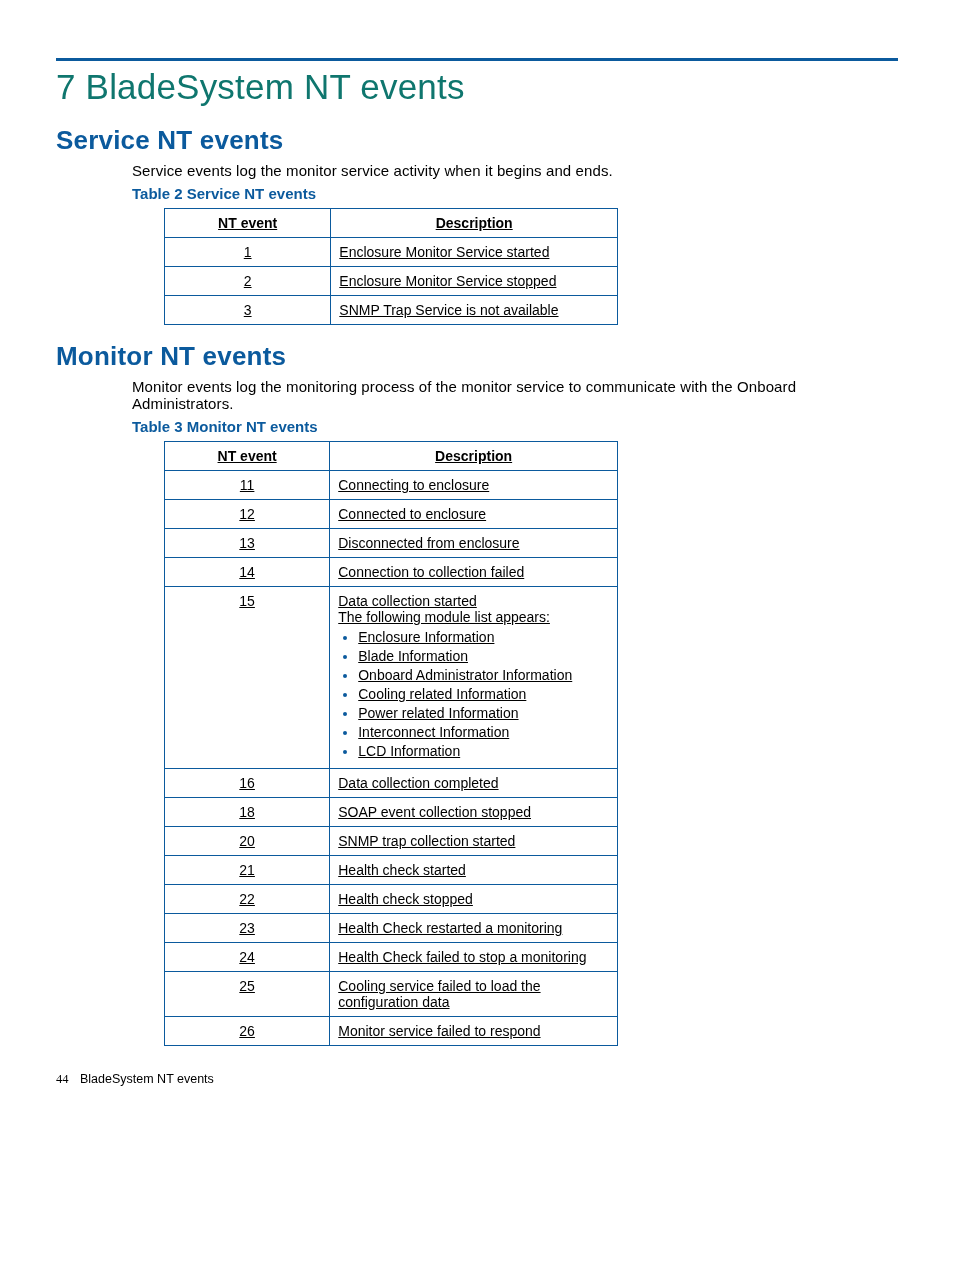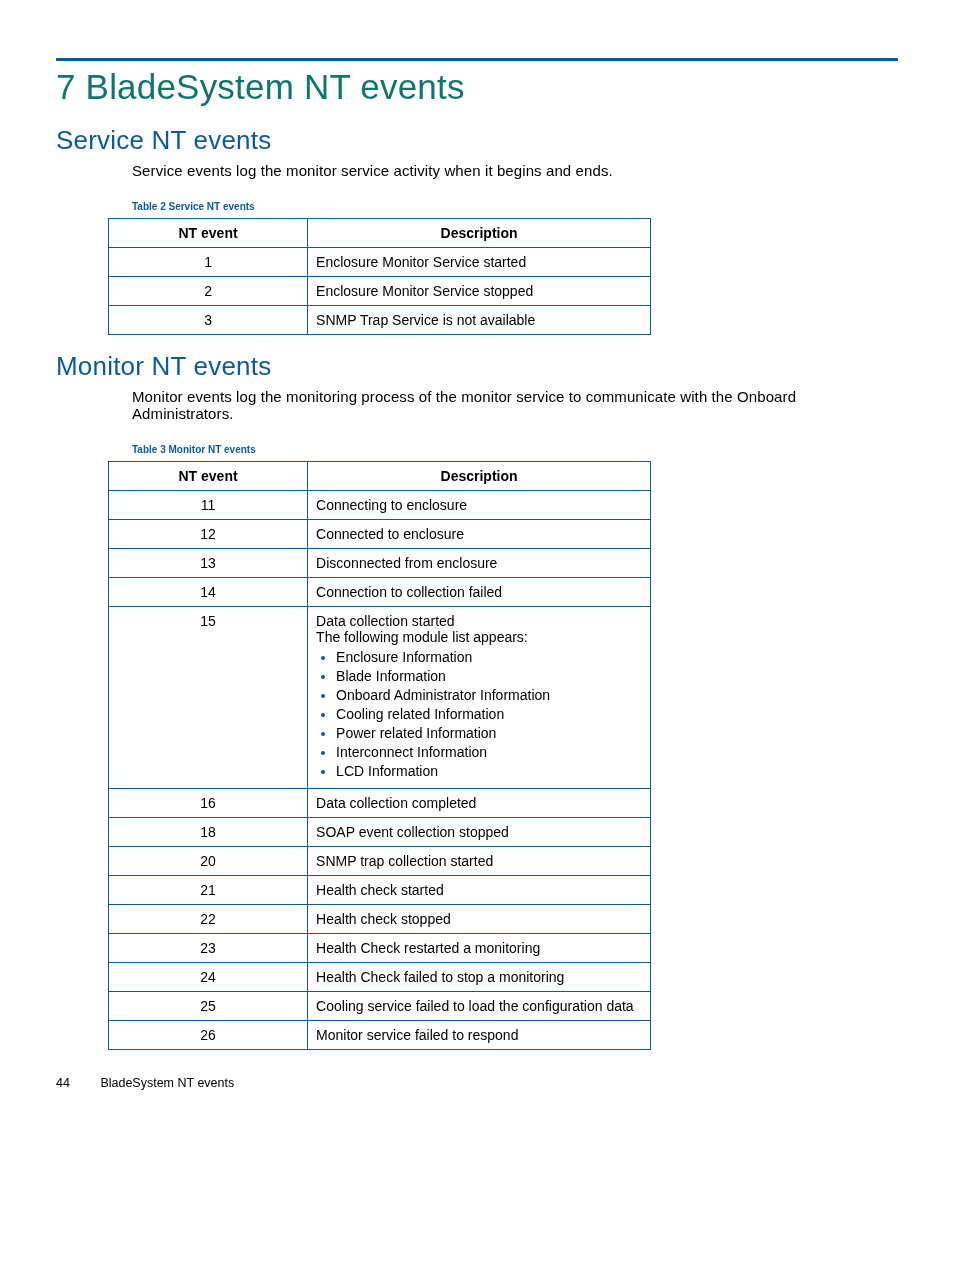--- a/index.html
+++ b/index.html
@@ -21,42 +21,43 @@
   h1.chapter {
     font-family: "Segoe UI", "Trebuchet MS", Arial, sans-serif;
     font-weight: 400;
     font-size: 35px;
     color: #0f766e;
     margin: 2px 0 18px 0;
     letter-spacing: 0.2px;
   }
   h2.section {
     font-family: "Segoe UI", "Trebuchet MS", Arial, sans-serif;
-    font-weight: 400;
+    font-weight: 700;
     font-size: 26px;
     color: #0b5a9d;
     margin: 0 0 6px 0;
     letter-spacing: 0.2px;
   }
   .bodytext {
     font-size: 15px;
     margin: 4px 0 6px 76px;
     letter-spacing: 0.1px;
   }
   .table-caption {
     font-weight: bold;
     color: #0b5a9d;
-    font-size: 10px;
-    margin: 22px 0 6px 76px;
+    font-size: 15px;
+    margin: 6px 0 6px 76px;
   }
   table.events {
-    margin-left: 52px;
+    margin-left: 108px;
     border-collapse: collapse;
-    width: 543px;
+    width: 454px;
     font-size: 14px;
+    text-decoration: underline;
   }
   table.events th,
   table.events td {
     border: 1px solid #0b5a9d;
     padding: 6px 8px 6px 8px;
     vertical-align: top;
   }
   table.events th {
     text-align: center;
     font-weight: bold;
@@ -78,21 +79,21 @@
   td.desc ul li {
     margin: 3px 0;
     color: #000;
   }
   td.desc ul li::marker { color: #0b5a9d; }
   .sect-gap { height: 16px; }
   .footer {
     margin-top: 26px;
     font-size: 12.5px;
   }
-  .footer .pg { display:inline-block; margin-right: 27px; }
+  .footer .pg { display:inline-block; margin-right: 8px; font-family: Liberation Serif, serif; }
 </style>
 </head>
 <body>
 
 <div class="page">
   <div class="rule"></div>
 
   <h1 class="chapter">7 BladeSystem NT events</h1>
 
   <h2 class="section">Service NT events</h2>

